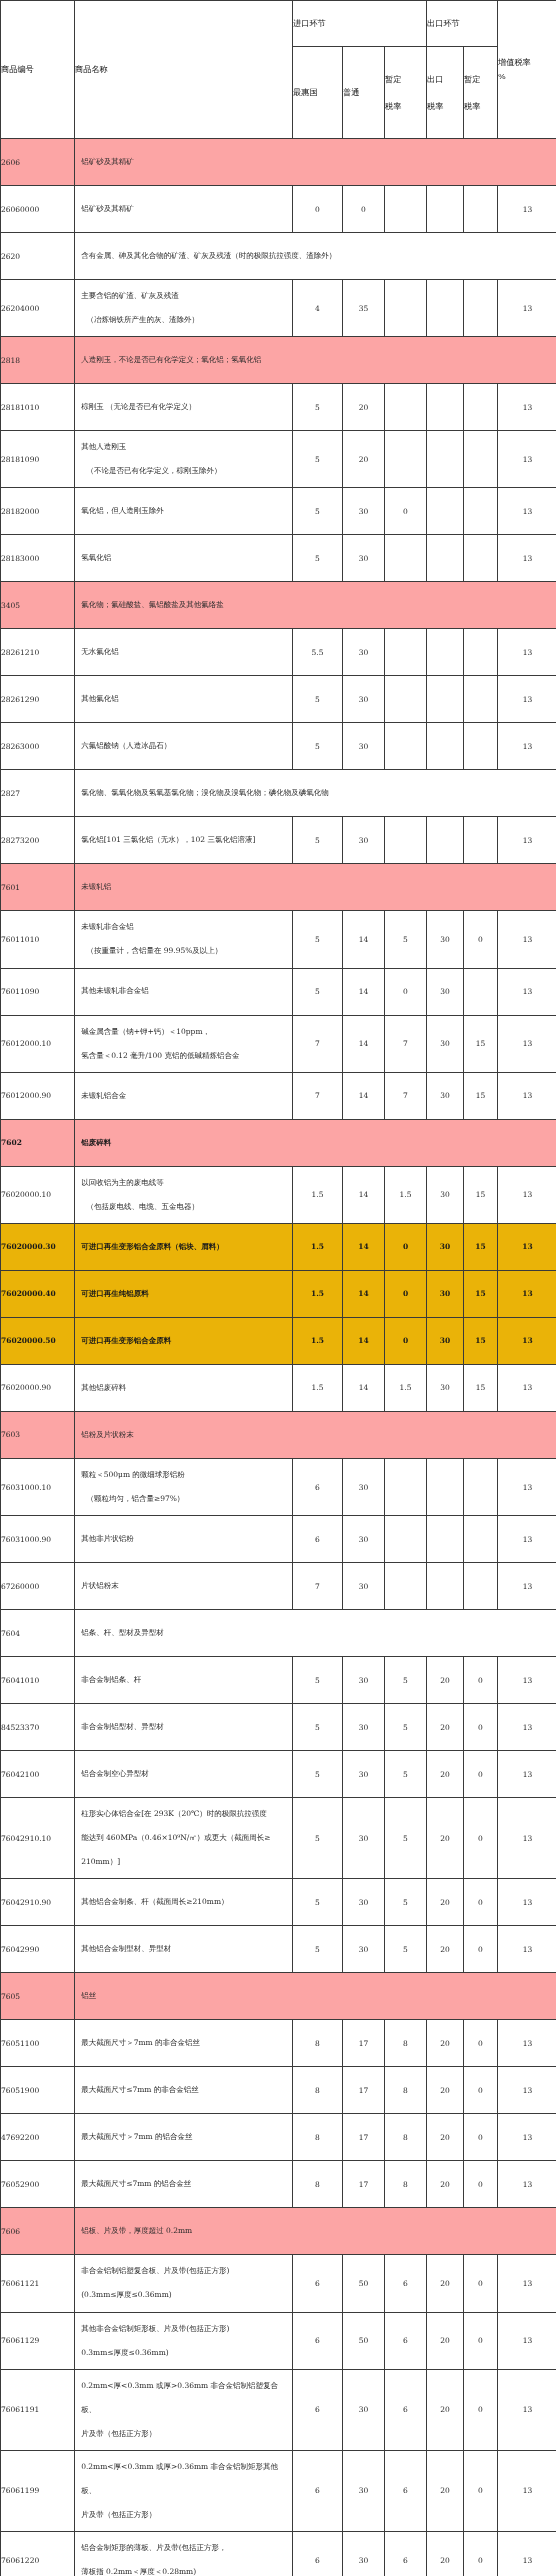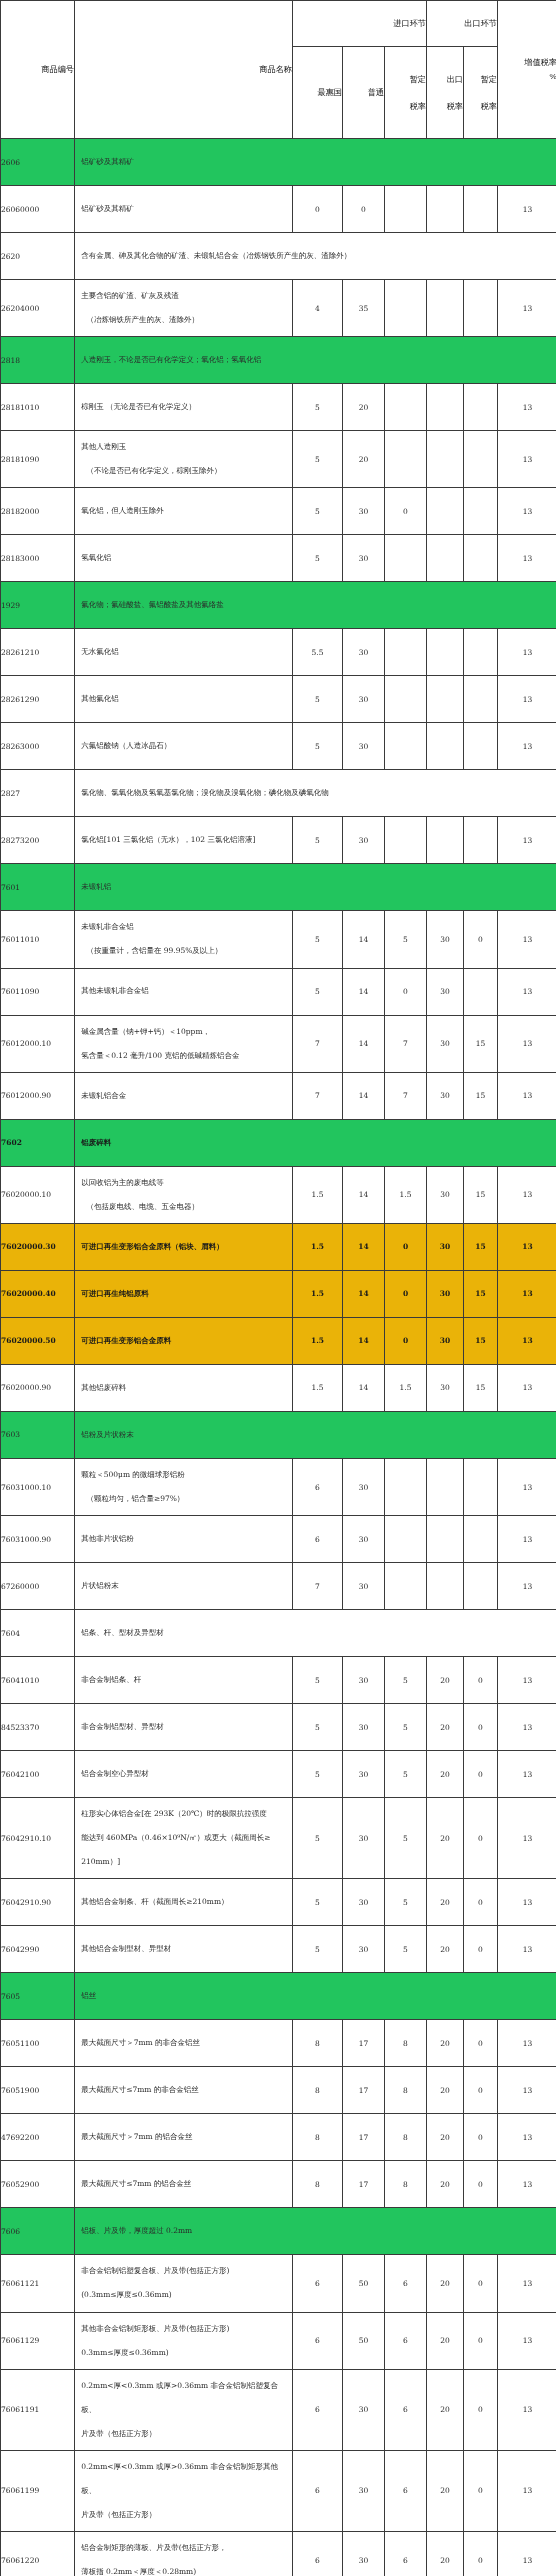--- a/index.html
+++ b/index.html
@@ -7,32 +7,32 @@
   table.tariff { width: 556px; border-collapse: collapse; table-layout: fixed; font-size: 7.5px; }
   table.tariff td, table.tariff th { border: 0.8px solid #3a3a3a; padding: 0; vertical-align: middle; }
   col.c-code { width: 74px; }
   col.c-name { width: 218px; }
   col.c-mfn { width: 50px; }
   col.c-gen { width: 42px; }
   col.c-tmp { width: 42px; }
   col.c-exp { width: 37px; }
   col.c-etmp { width: 34px; }
   col.c-vat { width: 60px; }
-  th { font-weight: normal; font-size: 8.2px; color: #111; text-align: right; line-height: 1.6; }
+  th { font-weight: normal; font-size: 8.2px; color: #111; text-align: left; line-height: 1.6; }
   th.h-group { height: 45px; }
   th.h-sub { height: 91px; }
   .th-vat span { display: block; }
   td.code { padding-left: 6.2px; text-align: left; }
   td.name { padding: 5.2px 0 5.2px 6.2px; text-align: left; line-height: 24px; }
   td.name .ln { display: block; }
   td.num { text-align: center; }
   tr.r1 td { height: 46px; }
   tr.r1 td.name { line-height: 1.4; padding: 0 0 0 6.2px; }
   tr.r2 td.name { line-height: 24px; padding: 4.1px 0 4.1px 6.2px; }
-  tr.section td { background: #22c55e; }
+  tr.section td { background: #fca5a5; }
   tr.section.white td { background: #ffffff; }
   tr.section td.name { padding-right: 5.2px; }
   tr.hl td { background: #eab308; font-weight: bold; color: #1a1a1a; }
   tr.bold td { font-weight: bold; color: #1a1a1a; }
   .indent { padding-left: 5.2px; }
 </style>
 </head>
 <body>
 
 <table class="tariff">
@@ -89,21 +89,21 @@
         <td class="num">0</td>
         <td class="num">0</td>
         <td class="num"></td>
         <td class="num"></td>
         <td class="num"></td>
         <td class="num">13</td>
       </tr>
       <tr class="r1 section white">
         <td class="code">2620</td>
         <td class="name" colspan="7">
-          <span class="ln">含有金属、砷及其化合物的矿渣、未锻轧铝合金（冶炼钢铁所产生的灰、渣除外）</span>
+          <span class="ln">含有金属、砷及其化合物的矿渣、矿灰及残渣（时的极限抗拉强度、渣除外）</span>
         </td>
       </tr>
       <tr class="r2">
         <td class="code">26204000</td>
         <td class="name">
           <span class="ln">主要含铝的矿渣、矿灰及残渣</span>
           <span class="ln indent">（冶炼钢铁所产生的灰、渣除外）</span>
         </td>
         <td class="num">4</td>
         <td class="num">35</td>
@@ -161,21 +161,21 @@
           <span class="ln">氢氧化铝</span>
         </td>
         <td class="num">5</td>
         <td class="num">30</td>
         <td class="num"></td>
         <td class="num"></td>
         <td class="num"></td>
         <td class="num">13</td>
       </tr>
       <tr class="r1 section">
-        <td class="code">1929</td>
+        <td class="code">3405</td>
         <td class="name" colspan="7">
           <span class="ln">氟化物；氟硅酸盐、氟铝酸盐及其他氟络盐</span>
         </td>
       </tr>
       <tr class="r1">
         <td class="code">28261210</td>
         <td class="name">
           <span class="ln">无水氟化铝</span>
         </td>
         <td class="num">5.5</td>

